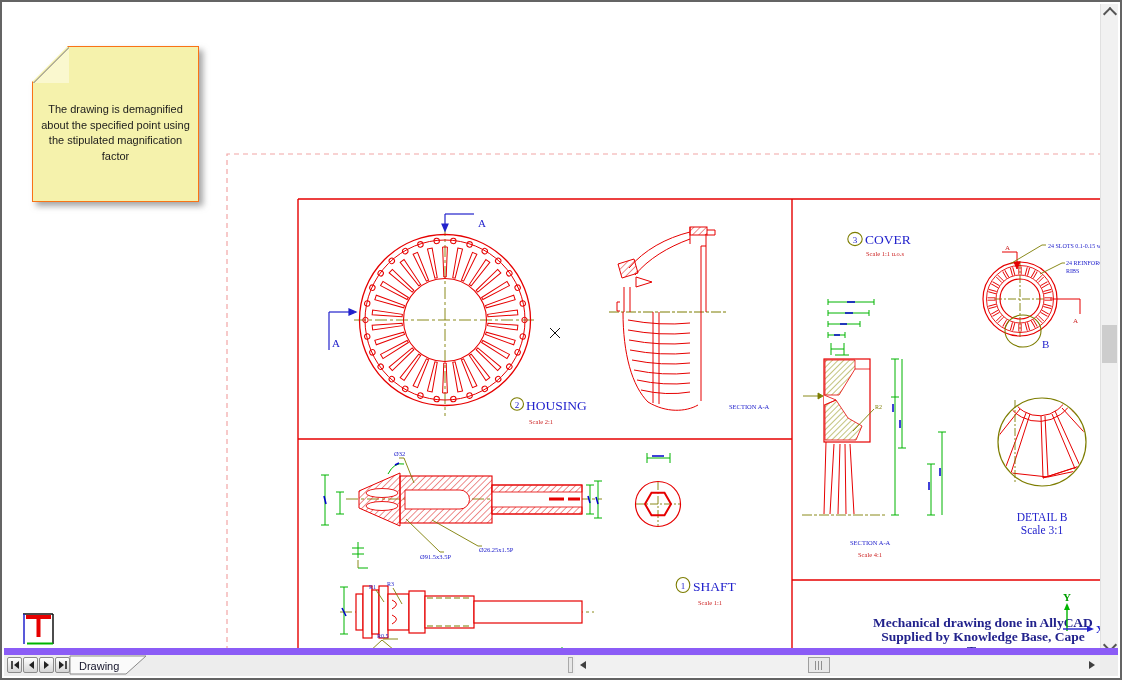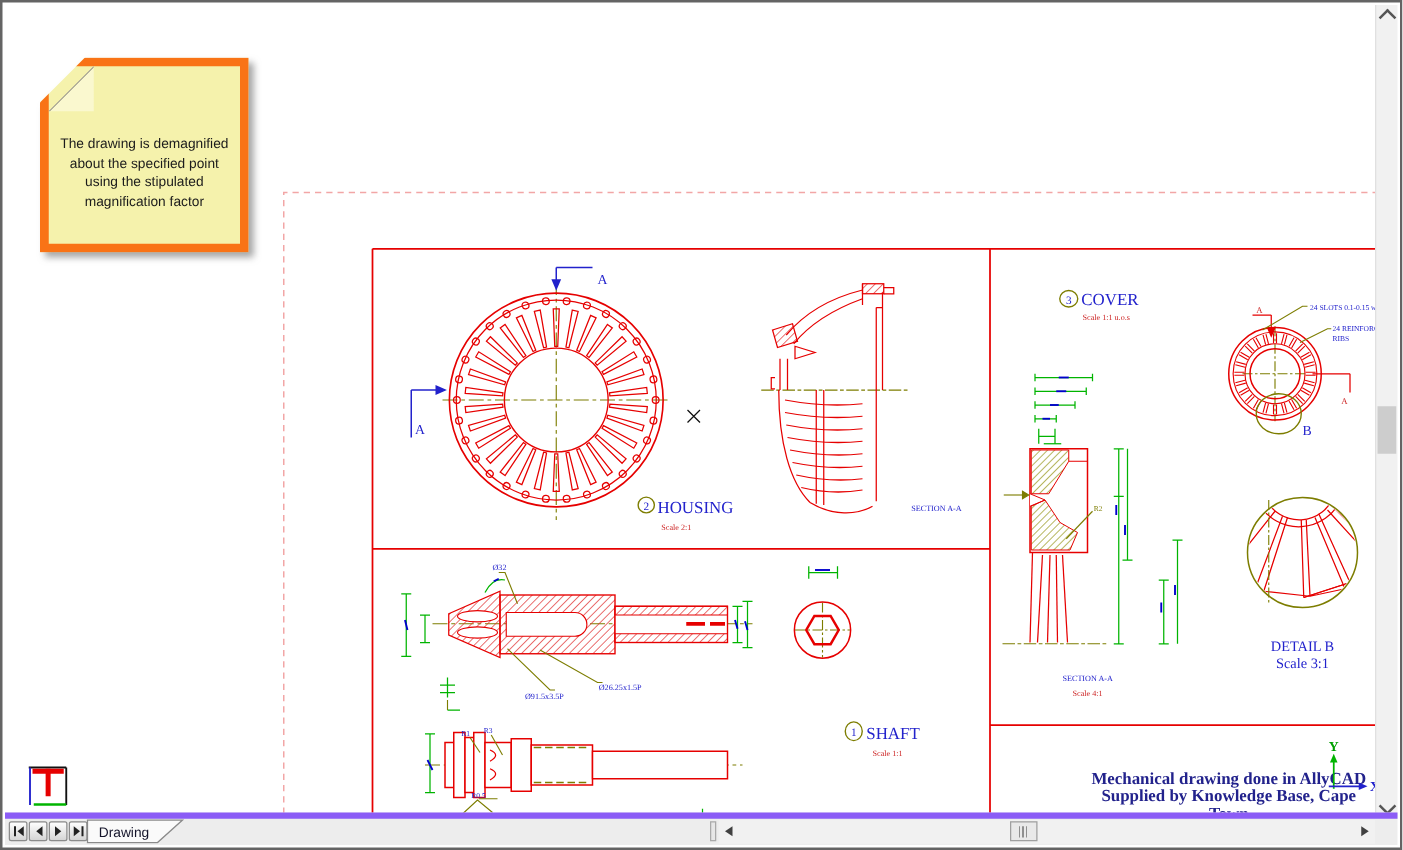--- a/index.html
+++ b/index.html
@@ -10,30 +10,30 @@
   svg text{user-select:none;}
   .ser{font-family:"Liberation Serif",serif;}
   .tblue{fill:#2222cc;}
   .tnavy{fill:#22228c;font-weight:bold;}
   .tred{fill:#cc2222;}
   .tolive{fill:#7d7d00;}
   .tgreen{fill:#00a000;font-weight:bold;}
 
   
   .notewrap{position:absolute;left:30px;top:44px;filter:drop-shadow(4px 4px 3px rgba(90,90,90,.55));}
-  .note{position:relative;width:167px;height:156px;background:#f5f2ac;border:7px solid #f97316;
+  .note{position:relative;width:167px;height:156px;background:#f5f2ac;border:1px solid #f97316;
     clip-path:polygon(36px 0,100% 0,100% 100%,0 100%,0 36px);box-sizing:border-box;}
   .note .fold{position:absolute;left:0;top:0;width:36px;height:36px;
     background:linear-gradient(135deg,rgba(0,0,0,0) 49%,#b5b29a 49%,#b5b29a 52%,#faf8cf 52%);}
   .note .txt{position:absolute;left:6px;right:6px;top:55px;text-align:center;
     font-size:11px;line-height:15.5px;color:#1b1b1b;}
 
   
   .bottombar{position:absolute;left:2px;right:2px;bottom:2px;height:21px;background:#ededed;
-    border-top:5px solid #8b5cf6;text-align:right;}
+    border-top:7px solid #8b5cf6;text-align:right;}
   .navbtn{position:absolute;top:2px;width:15px;height:16px;box-sizing:border-box;
     border:1px solid #8b8b8b;border-radius:2px;background:linear-gradient(#fefefe,#d5d5d5);
     display:flex;align-items:center;justify-content:center;padding:0;}
   .sheettab{position:absolute;left:64px;top:0px;width:92px;height:20px;}
   .splitter{position:absolute;left:564px;top:2px;width:5px;height:16px;background:#e7e7e7;
     border:1px solid #a9a9a9;box-sizing:border-box;}
   .hscroll{position:absolute;left:571px;right:18px;top:1px;bottom:1px;background:#f1f1f1;}
   .harrow{position:absolute;top:5px;width:0;height:0;border-top:4px solid transparent;
     border-bottom:4px solid transparent;}
   .harrow.left{left:5px;border-right:6px solid #404040;}

